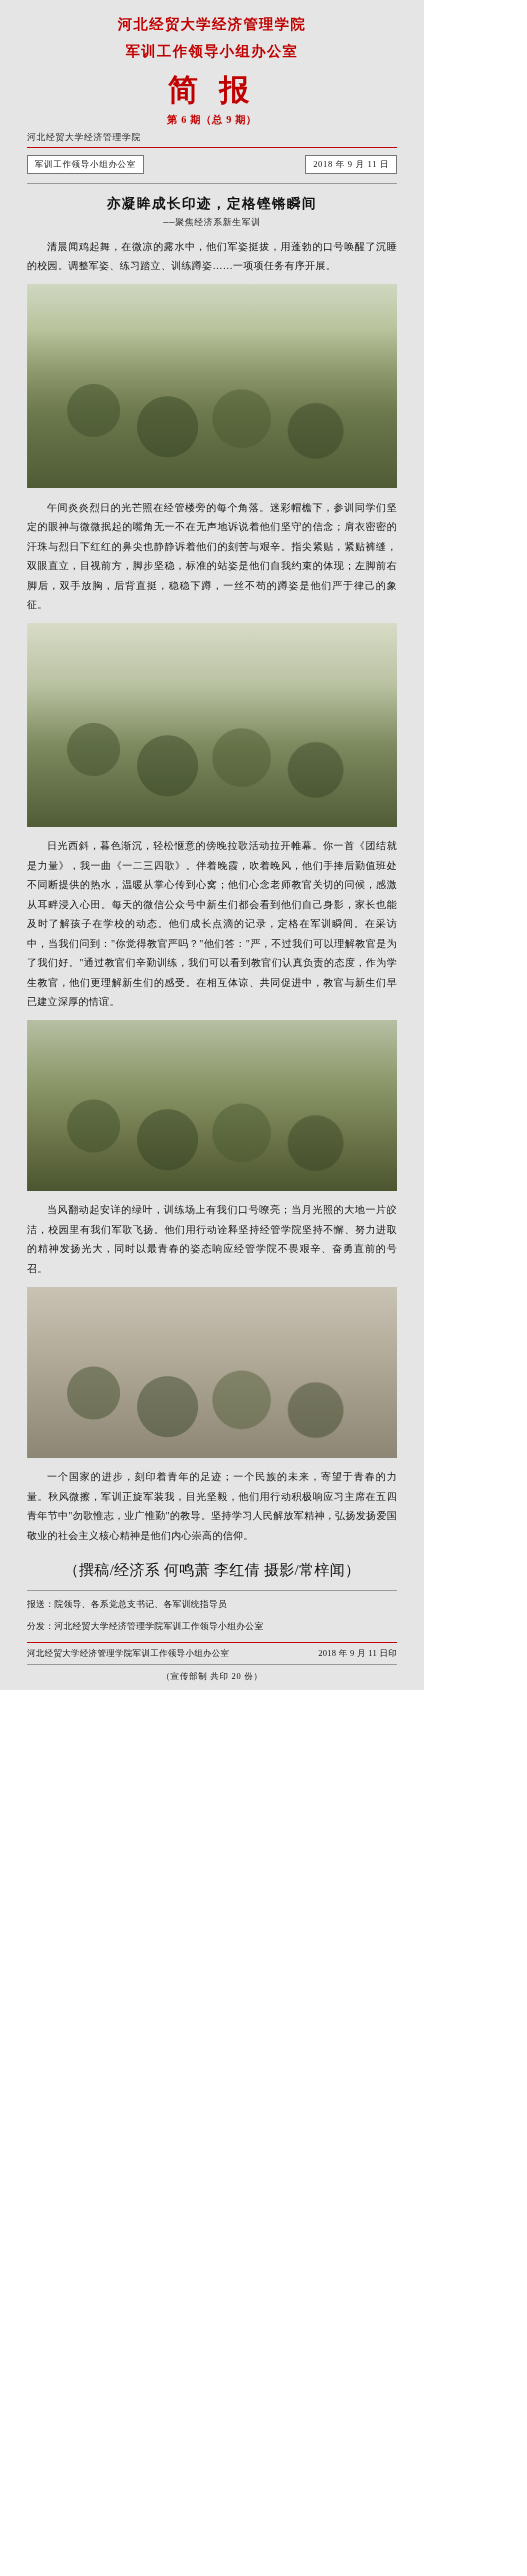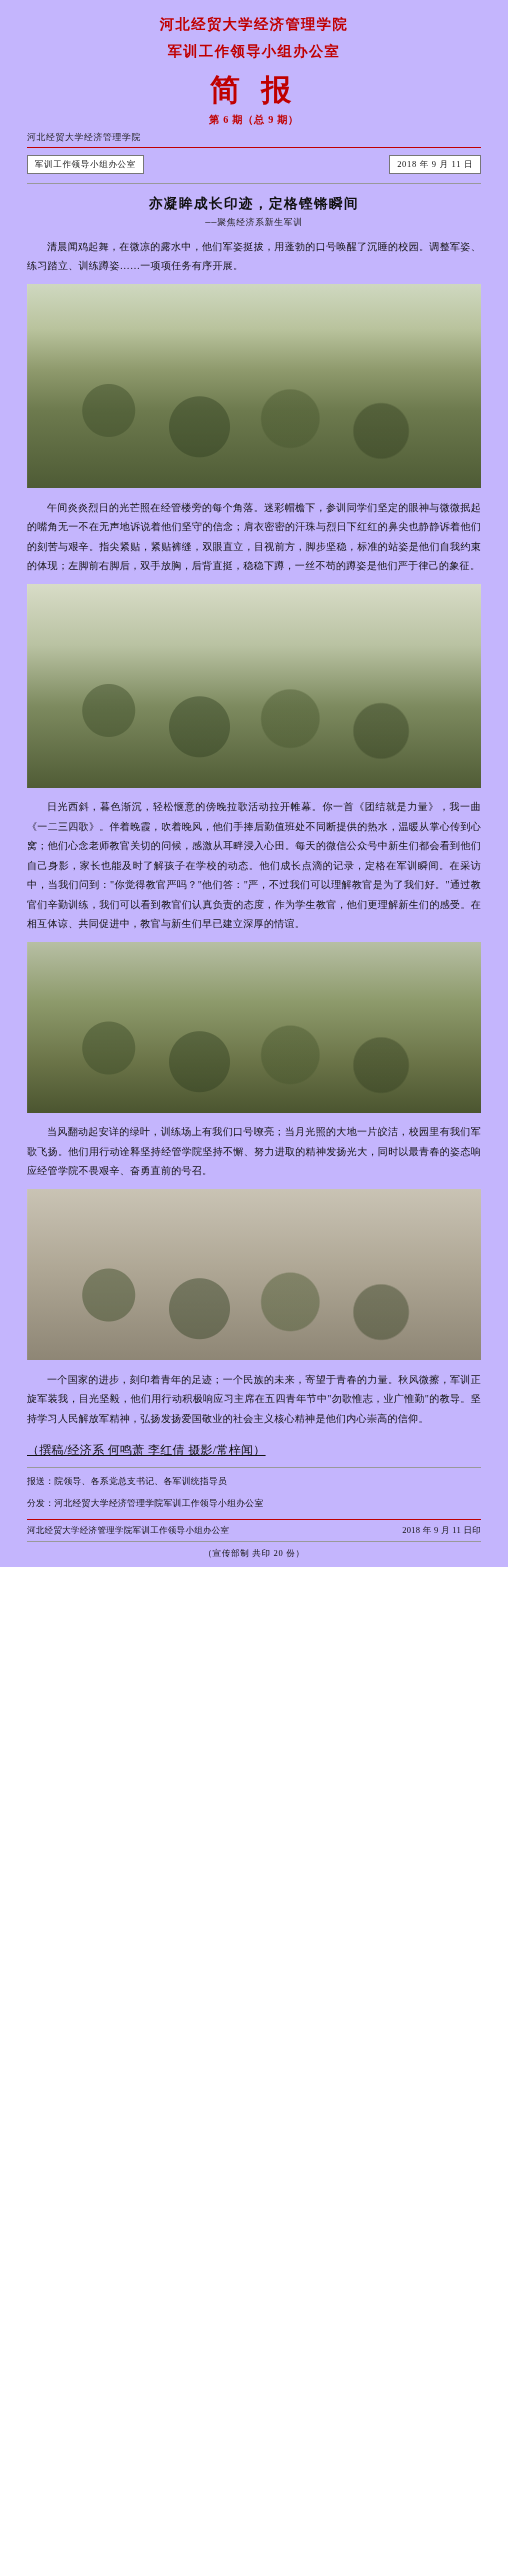--- a/index.html
+++ b/index.html
@@ -6,24 +6,24 @@
     margin: 0;
     padding: 0;
     background: #ffffff;
   }
   body {
     width: 528px;
     font-family: "Liberation Serif", "DejaVu Serif", serif;
     color: #111;
   }
   .page {
-    width: 508px;
+    width: 424px;
     box-sizing: border-box;
     padding: 0 0 6.8px 0;
-    background: #c4b5fd;
+    background: #e5e5e5;
   }
   .masthead {
     text-align: center;
     padding-top: 11px;
   }
   .mast-line1, .mast-line2 {
     color: #c00000;
     font-weight: bold;
     font-size: 14.3px;
     letter-spacing: 1.4px;
@@ -131,25 +131,25 @@
     background-image:
       radial-gradient(circle at 18% 62%, rgba(60,75,40,.55) 0 26px, rgba(0,0,0,0) 27px),
       radial-gradient(circle at 38% 70%, rgba(45,60,30,.5) 0 30px, rgba(0,0,0,0) 31px),
       radial-gradient(circle at 58% 66%, rgba(70,85,45,.5) 0 28.6px, rgba(0,0,0,0) 30px),
       radial-gradient(circle at 78% 72%, rgba(50,62,32,.5) 0 27px, rgba(0,0,0,0) 28.6px),
       linear-gradient(90deg, rgba(255,255,255,.06) 0 1.4px, rgba(0,0,0,0) 1.4px 9.5px);
     opacity: .85;
   }
   .sign-block {
     margin: 9.5px 27px 2.7px 27px;
-    font-size: 12px;
+    font-size: 15px;
     line-height: 2;
     letter-spacing: 0.3px;
-    color: #111;
-    text-decoration: underline;
+    text-align: center;
+    color: #111;
   }
   .dist-rule {
     margin: 5.4px 27px 0 27px;
     border-top: 0.7px solid #999;
   }
   .dist-line {
     margin: 5.4px 27px 1.4px 27px;
     font-size: 8.8px;
     line-height: 1.9;
     letter-spacing: 0.3px;

